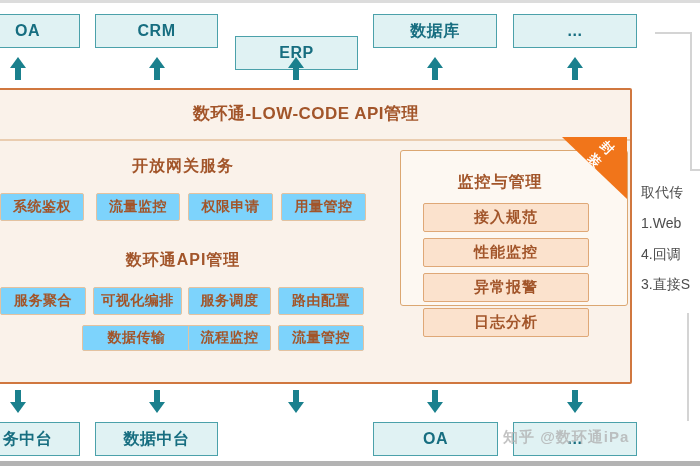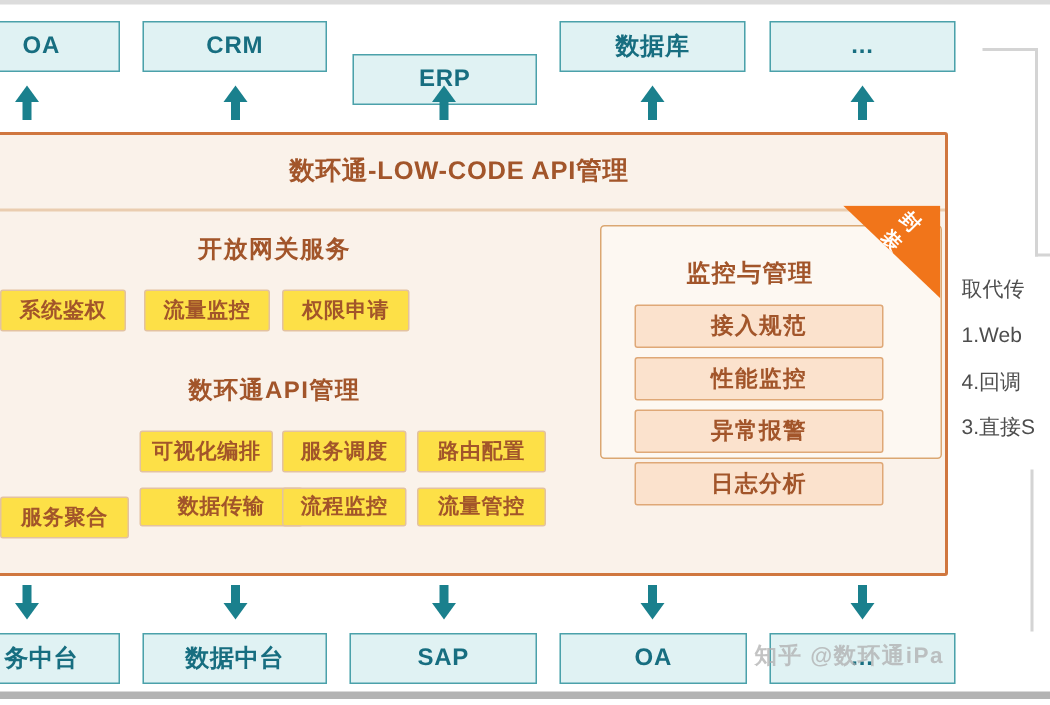--- a/index.html
+++ b/index.html
@@ -25,21 +25,21 @@
   .arrow.down .head{border-top:11px solid var(--arrow);}
   .arrow .stem{width:6px;height:12px;background:var(--arrow);margin:0 auto;}
   .arrow.up{top:57px;} .arrow.down{top:390px;}
   #container{position:absolute;left:-20px;top:88px;width:652px;height:296px;
     background:var(--cream);border:2px solid var(--orange-border);border-radius:2px;}
   #main-title{position:absolute;left:0;right:0;top:12px;text-align:center;
     color:var(--brown);font-weight:700;font-size:17px;letter-spacing:.5px;}
   #title-sep{position:absolute;left:0;right:0;top:49px;height:1.5px;background:#EACDB0;}
   .section-title{position:absolute;left:18px;width:366px;text-align:center;
     color:var(--brown);font-weight:700;font-size:16px;letter-spacing:1px;}
-  .feature-box{position:absolute;height:28px;background:#fde047;border:1px solid var(--box-border);
+  .feature-box{position:absolute;height:28px;background:#7dd3fc;border:1px solid var(--box-border);
     border-radius:2px;display:flex;align-items:center;justify-content:center;
     color:var(--brown);font-size:14px;font-weight:600;letter-spacing:.5px;}
   .feature-box.r2{height:26px;}
   #monitor-panel{position:absolute;left:418px;top:60px;width:228px;height:156px;
     background:var(--panel-fill);border:1px solid var(--panel-border);border-radius:3px;}
   #monitor-title{position:absolute;left:0;right:28px;top:21px;text-align:center;
     color:var(--brown);font-weight:700;font-size:16px;letter-spacing:1px;}
   .monitor-box{position:absolute;left:22px;width:166px;height:29px;background:var(--peach-fill);
     border:1px solid var(--peach-border);border-radius:2px;display:flex;align-items:center;
     justify-content:center;color:var(--brown);font-size:15px;font-weight:600;letter-spacing:1px;}
@@ -98,27 +98,28 @@
     </div>
 
   <div id="container">
     <div id="main-title">数环通-LOW-CODE API管理</div>
     <div id="title-sep"></div>
 
     <div class="section-title" style="top:66px;">开放网关服务</div>
     <div class="feature-box" style="left:18px;top:103px;width:84px;">系统鉴权</div>
     <div class="feature-box" style="left:114px;top:103px;width:84px;">流量监控</div>
     <div class="feature-box" style="left:206px;top:103px;width:85px;text-align:right;">权限申请</div>
+    <div class="feature-box" style="left:299px;top:103px;width:85px;">用量管控</div>
 
     <div class="section-title" style="top:160px;">数环通API管理</div>
-    <div class="feature-box" style="left:18px;top:197px;width:86px;margin-top:44px;">服务聚合</div>
+    <div class="feature-box" style="left:18px;top:197px;width:86px;">服务聚合</div>
     <div class="feature-box" style="left:111px;top:197px;width:89px;">可视化编排</div>
     <div class="feature-box" style="left:206px;top:197px;width:83px;">服务调度</div>
     <div class="feature-box" style="left:296px;top:197px;width:86px;">路由配置</div>
-    <div class="feature-box r2" style="left:111px;top:235px;width:109px;">数据传输</div>
+    <div class="feature-box r2" style="left:100px;top:235px;width:109px;">数据传输</div>
     <div class="feature-box r2" style="left:206px;top:235px;width:83px;">流程监控</div>
     <div class="feature-box r2" style="left:296px;top:235px;width:86px;text-align:right;">流量管控</div>
 
     <div id="monitor-panel">
       <div id="monitor-title">监控与管理</div>
       <div class="monitor-box" style="top:52px;">接入规范</div>
       <div class="monitor-box" style="top:87px;">性能监控</div>
       <div class="monitor-box" style="top:122px;">异常报警</div>
       <div class="monitor-box" style="top:157px;">日志分析</div>
     </div>
@@ -147,23 +148,20 @@
       <div class="stem"></div>
       <div class="head"></div>
     </div>
 
   <div class="sys-box bottom" style="left:-25px;width:105px;">
     <span>务中台</span>
     </div>
   <div class="sys-box bottom" style="left:95px;width:123px;">
     <span>数据中台</span>
     </div>
-  <div class="sys-box bottom" style="left:233px;width:125px;">
-    <span>SAP</span>
-    </div>
   <div class="sys-box bottom" style="left:373px;width:125px;">
     <span>OA</span>
     </div>
   <div class="sys-box bottom" style="left:513px;width:124px;">
     <span>...</span>
     </div>
 
   <div class="connector" style="left:655px;top:32px;width:37px;height:2px;"></div>
   <div class="connector" style="left:690px;top:32px;width:2px;height:139px;"></div>
   <div class="connector" style="left:690px;top:169px;width:10px;height:2px;"></div>

